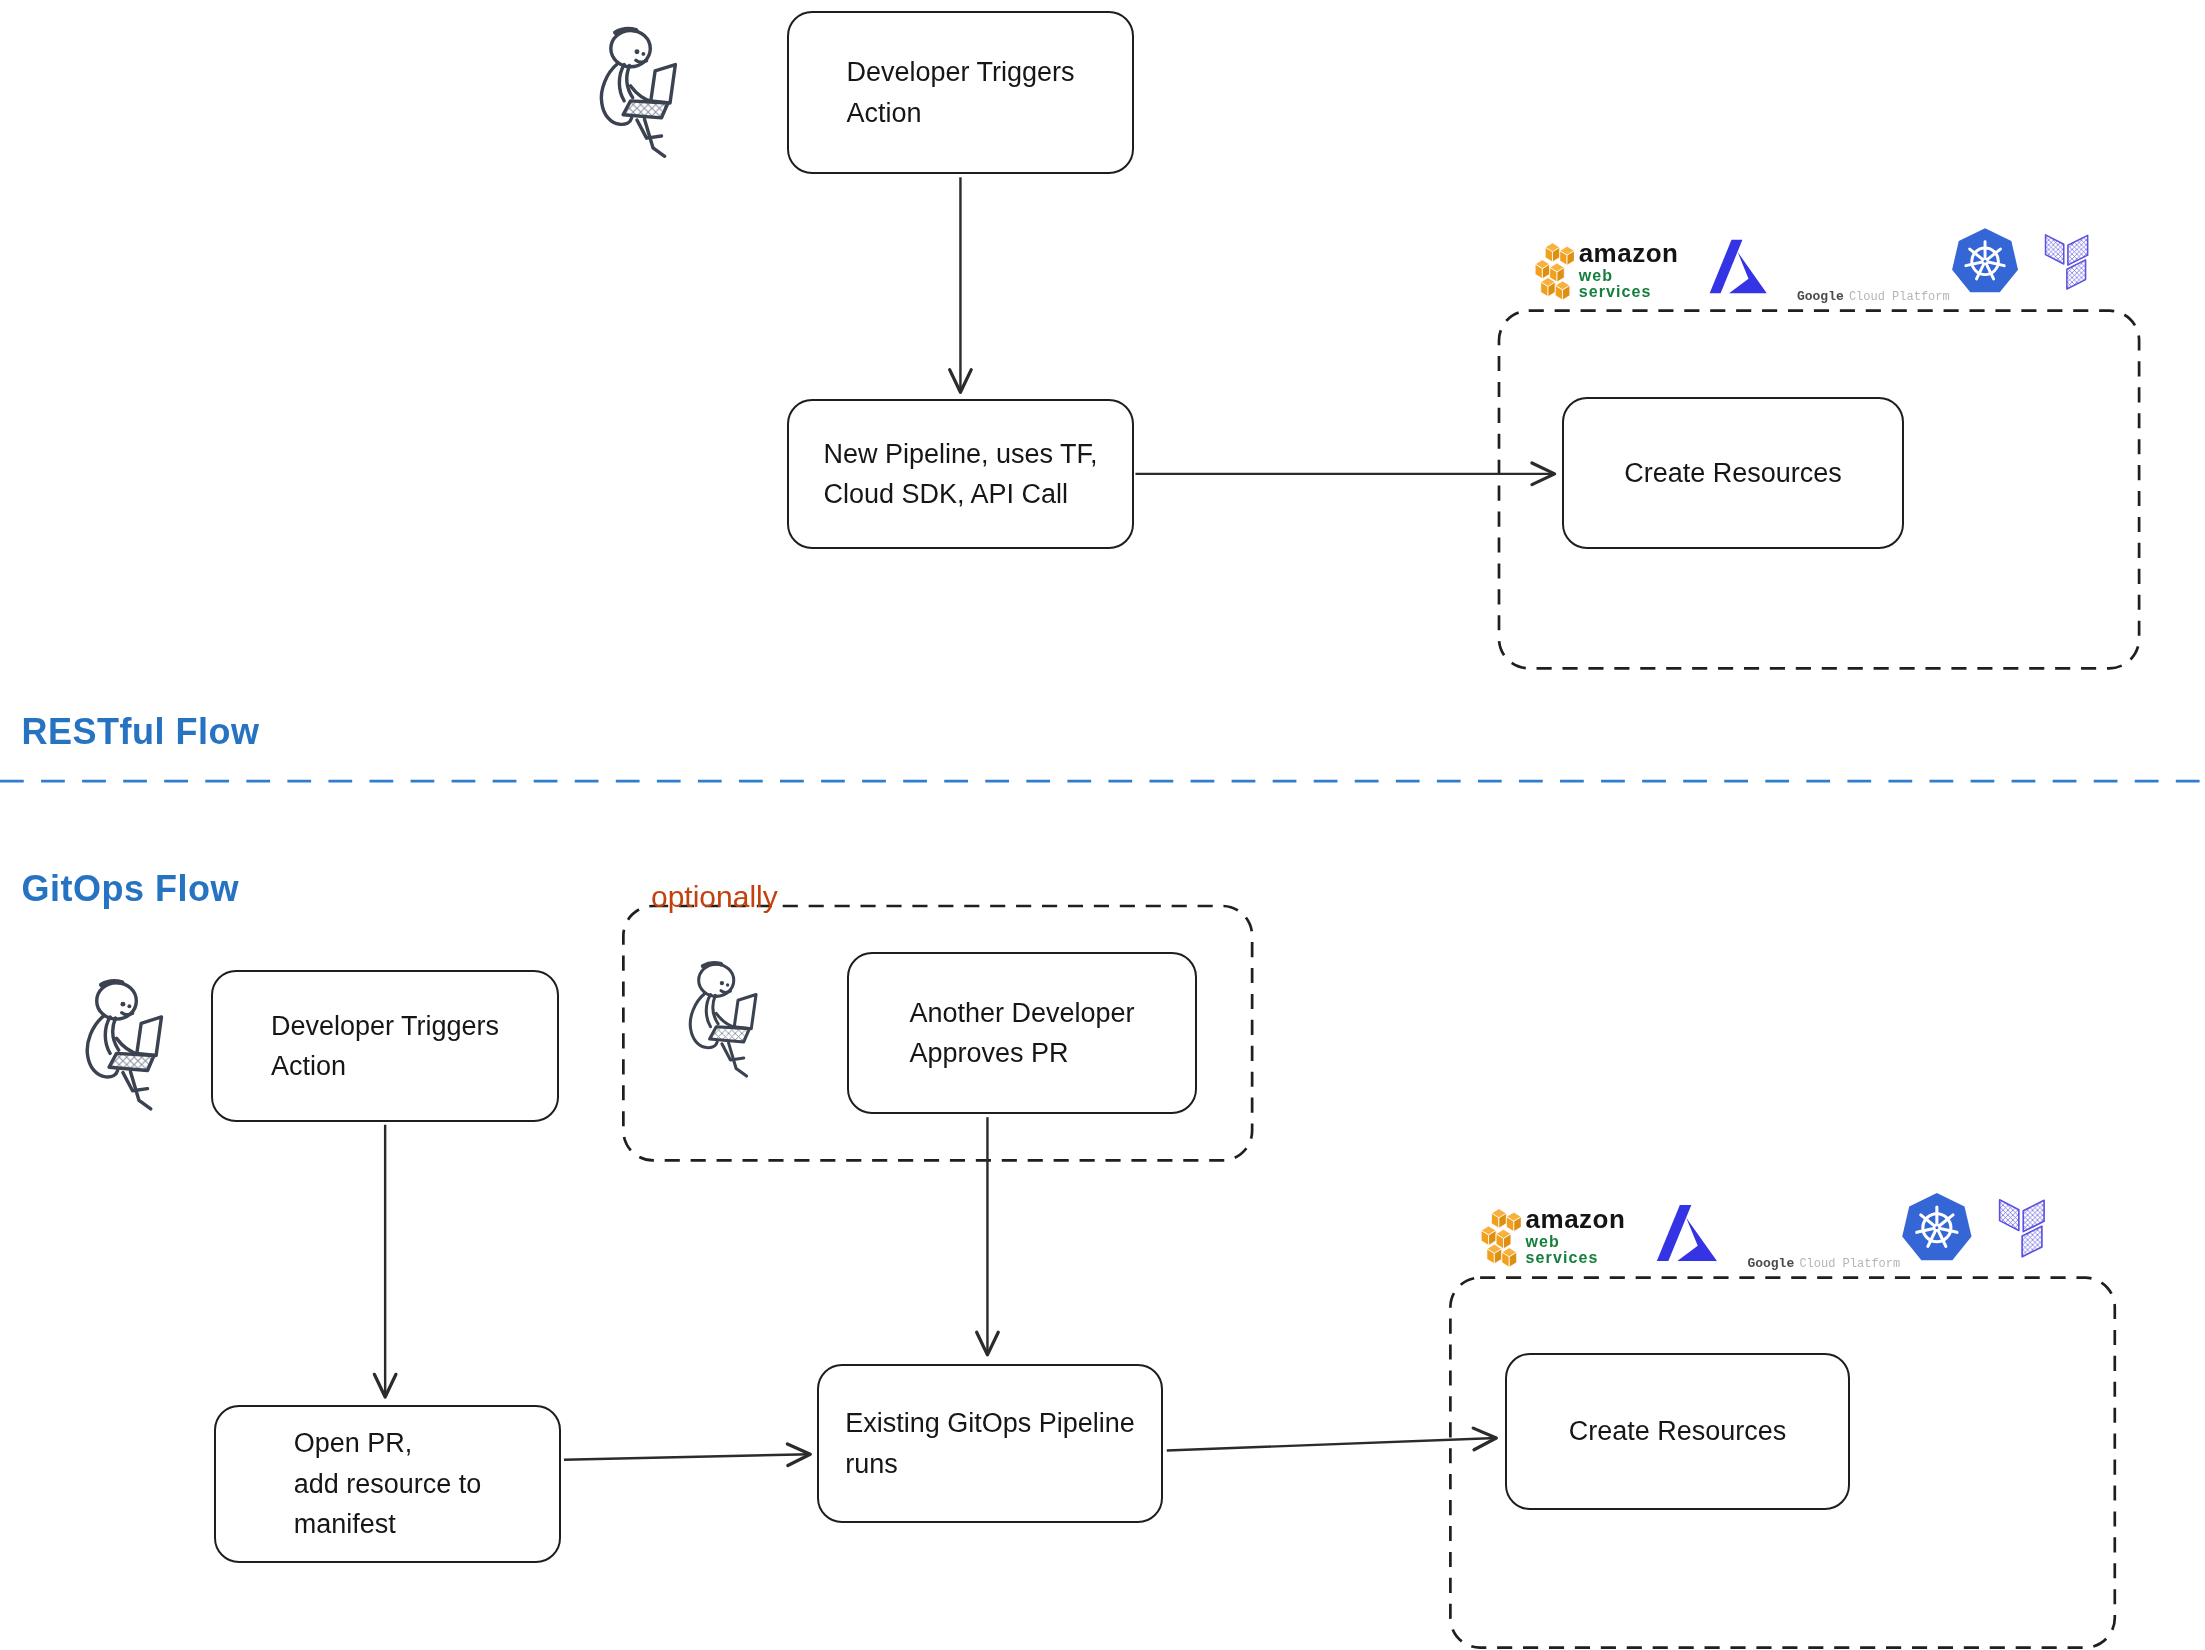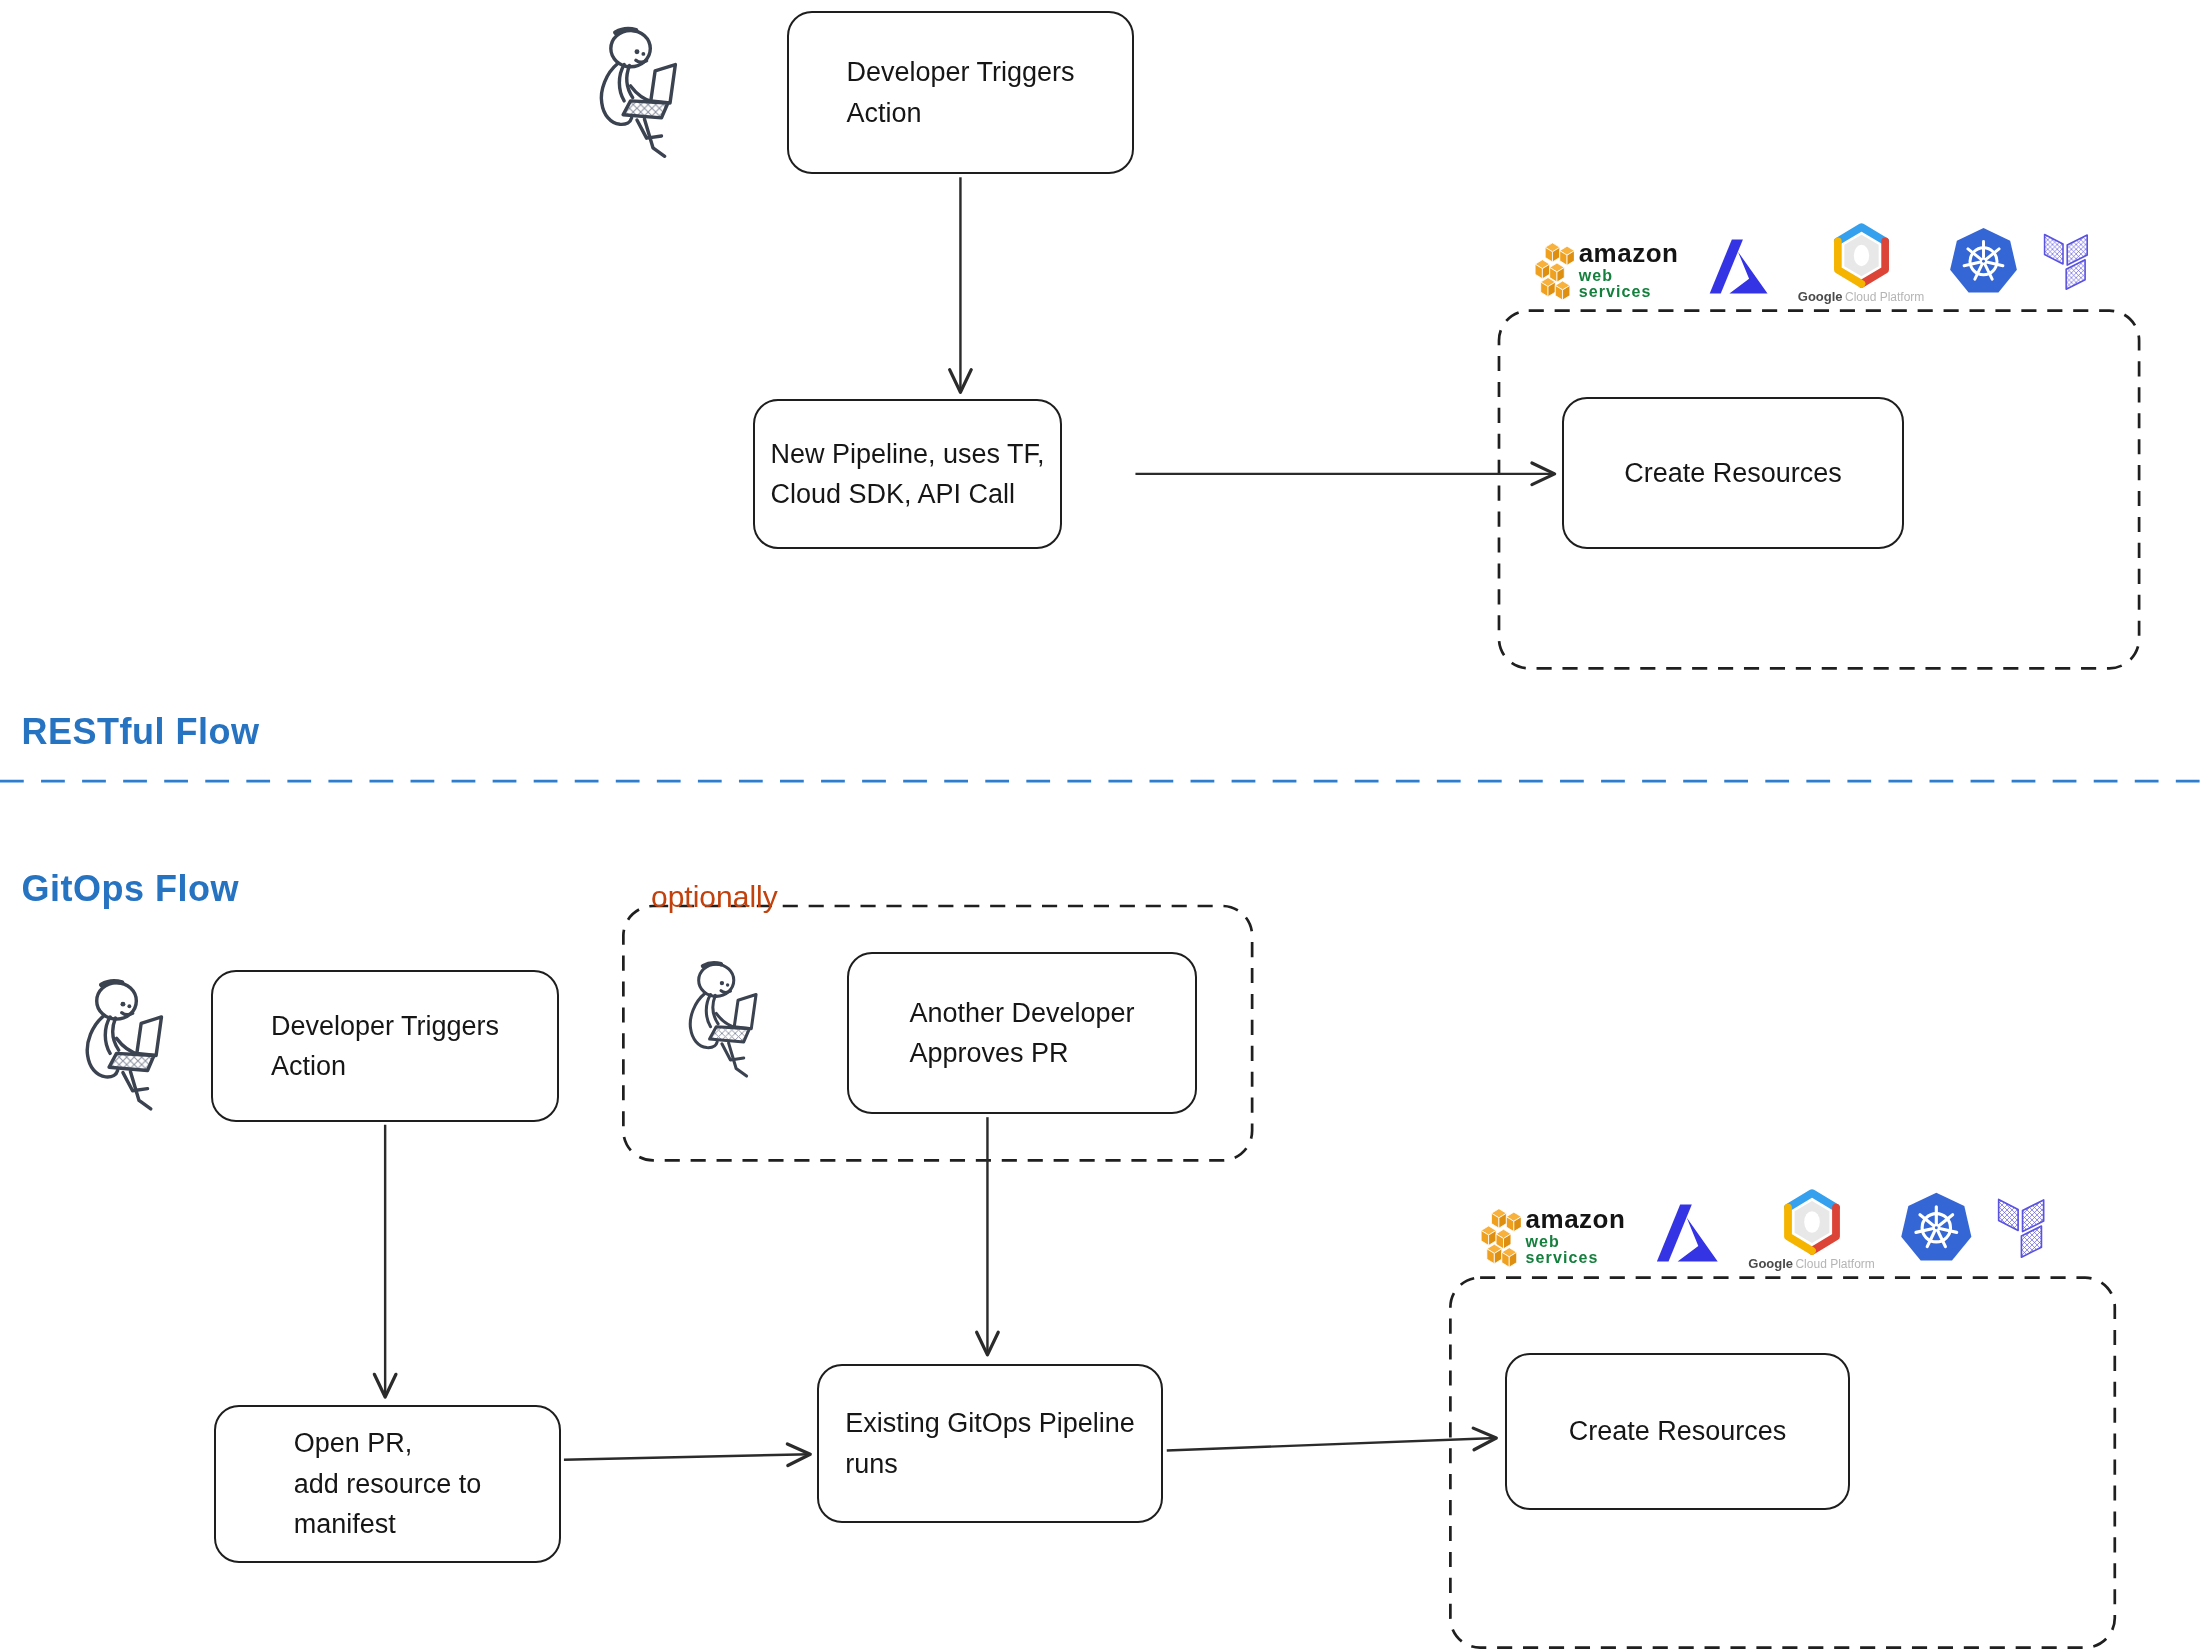--- a/index.html
+++ b/index.html
@@ -43,21 +43,21 @@
   .logo-row{
     position:absolute;
     display:flex;
     align-items:flex-end;
     gap:24px;
   }
   .aws{display:flex;}
   .aws-text{display:flex;flex-direction:column;line-height:1.02;margin-left:4.3px;padding-bottom:2.2px;}
   .aws-line1{font-size:26px;font-weight:700;color:#141414;letter-spacing:0.5px;}
   .aws-line2{font-size:16px;font-weight:700;color:#15803d;letter-spacing:1.1px;margin-top:1.1px;}
-  .gcp{display:flex;flex-direction:column;align-items:center;width:129px;}
+  .gcp{display:flex;flex-direction:row;align-items:flex-end;width:129px;font-family:Liberation Mono, monospace;}
   .gcp-text{white-space:nowrap;margin-top:1.1px;}
   .gcp-bold{font-size:13px;font-weight:700;color:#4a4a4a;}
   .gcp-light{font-size:12px;color:#b5b5b5;}
   .defs-holder{position:absolute;width:0;height:0;overflow:hidden;}
 </style>
 </head>
 <body>
 
 <div class="canvas">
 
@@ -171,21 +171,21 @@
 
   <svg class="person" style="left:592px;top:26px;width:107px;height:139px" viewBox="0 0 198 258" width="107" height="139">
       <use href="#dev-person"></use>
     </svg>
 
   <div class="node" style="left:787px;top:11.3px;width:347px;height:163px">
     <span class="node-label">Developer Triggers
 Action</span>
   </div>
 
-  <div class="node" style="left:753px;top:399px;width:309px;height:150px">
+  <div class="node" style="left:787px;top:399px;width:347px;height:150px">
     <span class="node-label">New Pipeline, uses TF,
 Cloud SDK, API Call</span>
   </div>
 
   <div class="logo-row" style="left:1534px;top:215px;width:562px;height:89px">
     <div class="aws">
       <svg viewBox="0 0 72 104" style="width:44px;height:64px">
           <use href="#aws-cubes"></use>
         </svg>
       <div class="aws-text">

